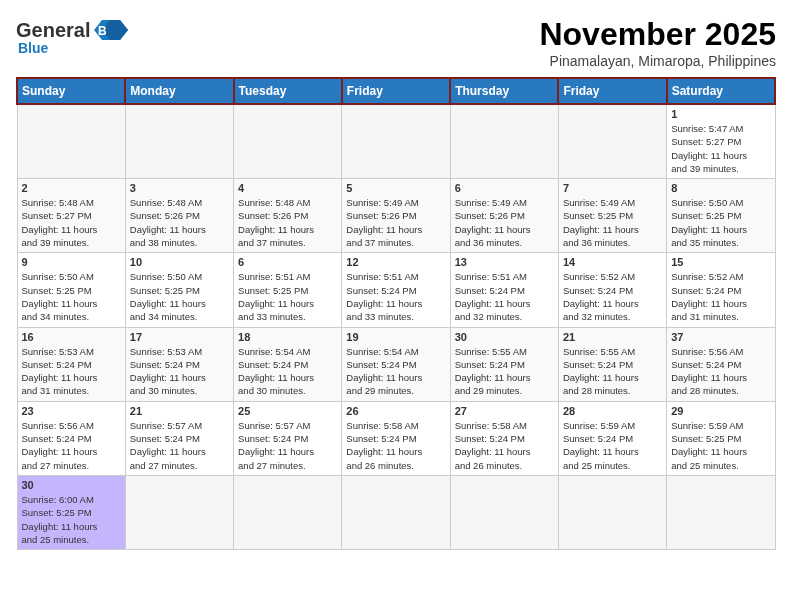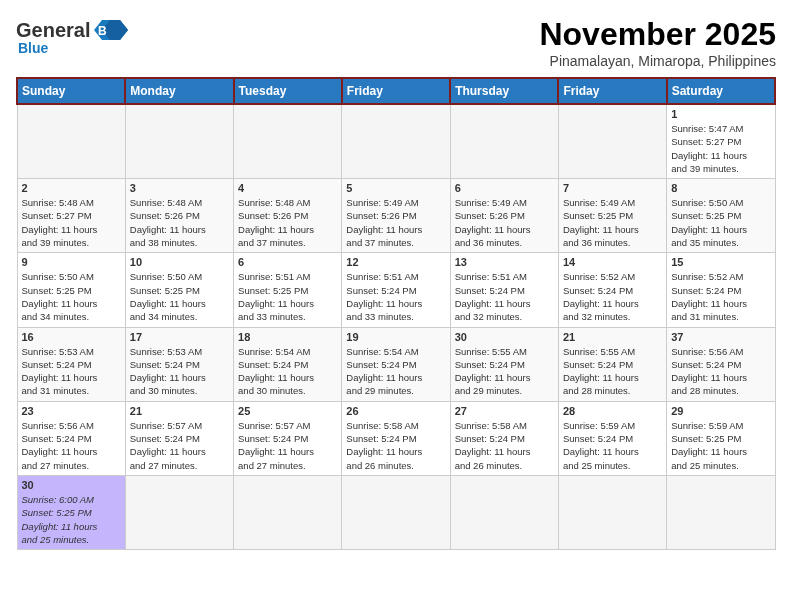--- a/index.html
+++ b/index.html
@@ -322,21 +322,21 @@
           <span class="day-number">29</span>
           <div class="day-info" style="white-space: pre-line;">Sunrise: 5:59 AM
 Sunset: 5:25 PM
 Daylight: 11 hours
 and 25 minutes.</div>
         </td>
       </tr>
       <tr class="last-row">
         <td>
           <span class="day-number">30</span>
-          <div class="day-info" style="white-space: pre-line; font-style: italic;">Sunrise: 6:00 AM
+          <div class="day-info" style="white-space: pre-line;">Sunrise: 6:00 AM
 Sunset: 5:25 PM
 Daylight: 11 hours
 and 25 minutes.</div>
         </td>
         <td class="empty"></td>
         <td class="empty"></td>
         <td class="empty"></td>
         <td class="empty"></td>
         <td class="empty"></td>
         <td class="empty"></td>

